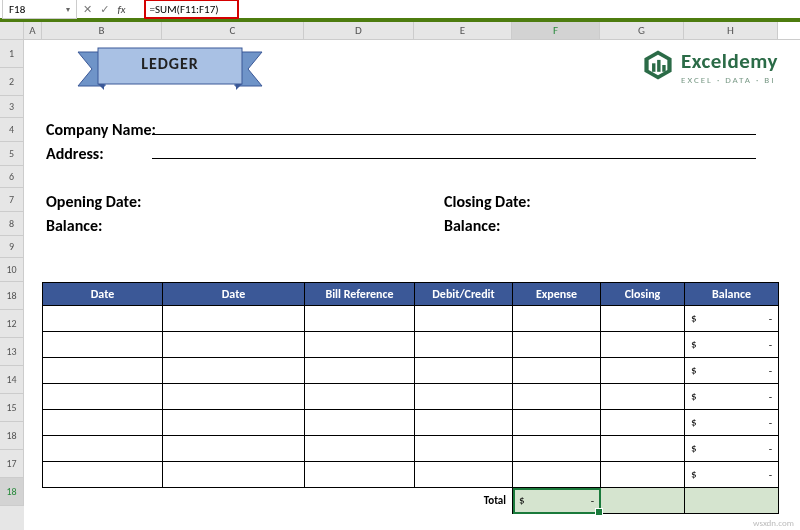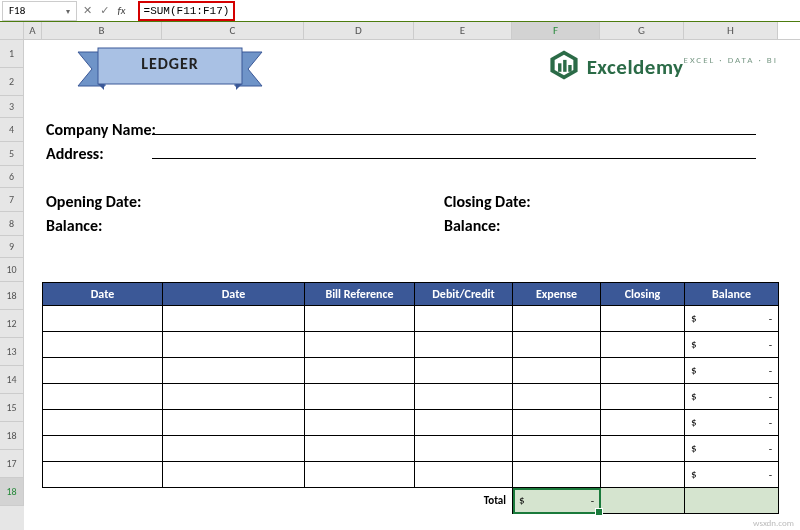--- a/index.html
+++ b/index.html
@@ -12,48 +12,47 @@
   height: 530px;
   overflow: hidden;
   position: relative;
 }
 
 
 .formula-bar {
   display: flex;
   align-items: center;
   height: 22px;
-  border-bottom: 1px solid #4d7c0f;
+  border-bottom: 4px solid #4d7c0f;
   background: #fff;
   padding: 0 2px;
 }
 .name-box {
   width: 75px;
   height: 20px;
   border: 1px solid #ccc;
   background: #fff;
   display: flex;
   align-items: center;
   padding: 0 6px;
   font-size: 11px;
 }
 .name-box .chev { margin-left: auto; font-size: 8px; color: #666; }
 .fbar-btns { display: flex; align-items: center; padding: 0 6px; gap: 8px; }
 .fbar-btn { font-size: 11px; color: #777; }
-.fx-label { font-style: italic; font-size: 11px; color: #444; margin-right: 6px; }
+.fx-label { font-style: italic; font-size: 11px; color: #444; margin-right: 12px; }
 .formula-input {
   flex: 0 0 auto;
   border: 2px solid #d40000;
   padding: 8px 4px;
   height: 18px;
   display: flex;
   align-items: center;
   font-size: 11px;
   min-width: 95px;
-  font-family: Liberation Mono, monospace;
 }
 
 
 .col-headers {
   display: flex;
   height: 18px;
   border-bottom: 1px solid #ccc;
 }
 .corner {
   width: 24px;
@@ -130,21 +129,21 @@
 
 .logo {
   position: absolute;
   right: 22px;
   top: 8px;
   display: flex;
   align-items: center;
   gap: 6px;
 }
 .logo-mark svg { width: 34px; height: 34px; }
-.logo-text { display: flex; flex-direction: row; }
+.logo-text { display: flex; flex-direction: column; }
 .logo-brand { font-size: 21px; font-weight: 600; color: #2b6b47; letter-spacing: 0.5px; }
 .logo-sub { font-size: 9px; letter-spacing: 2px; color: #7a9a87; }
 
 
 .field-label {
   position: absolute;
   font-weight: bold;
   font-size: 16px;
 }
 .underline-field {

